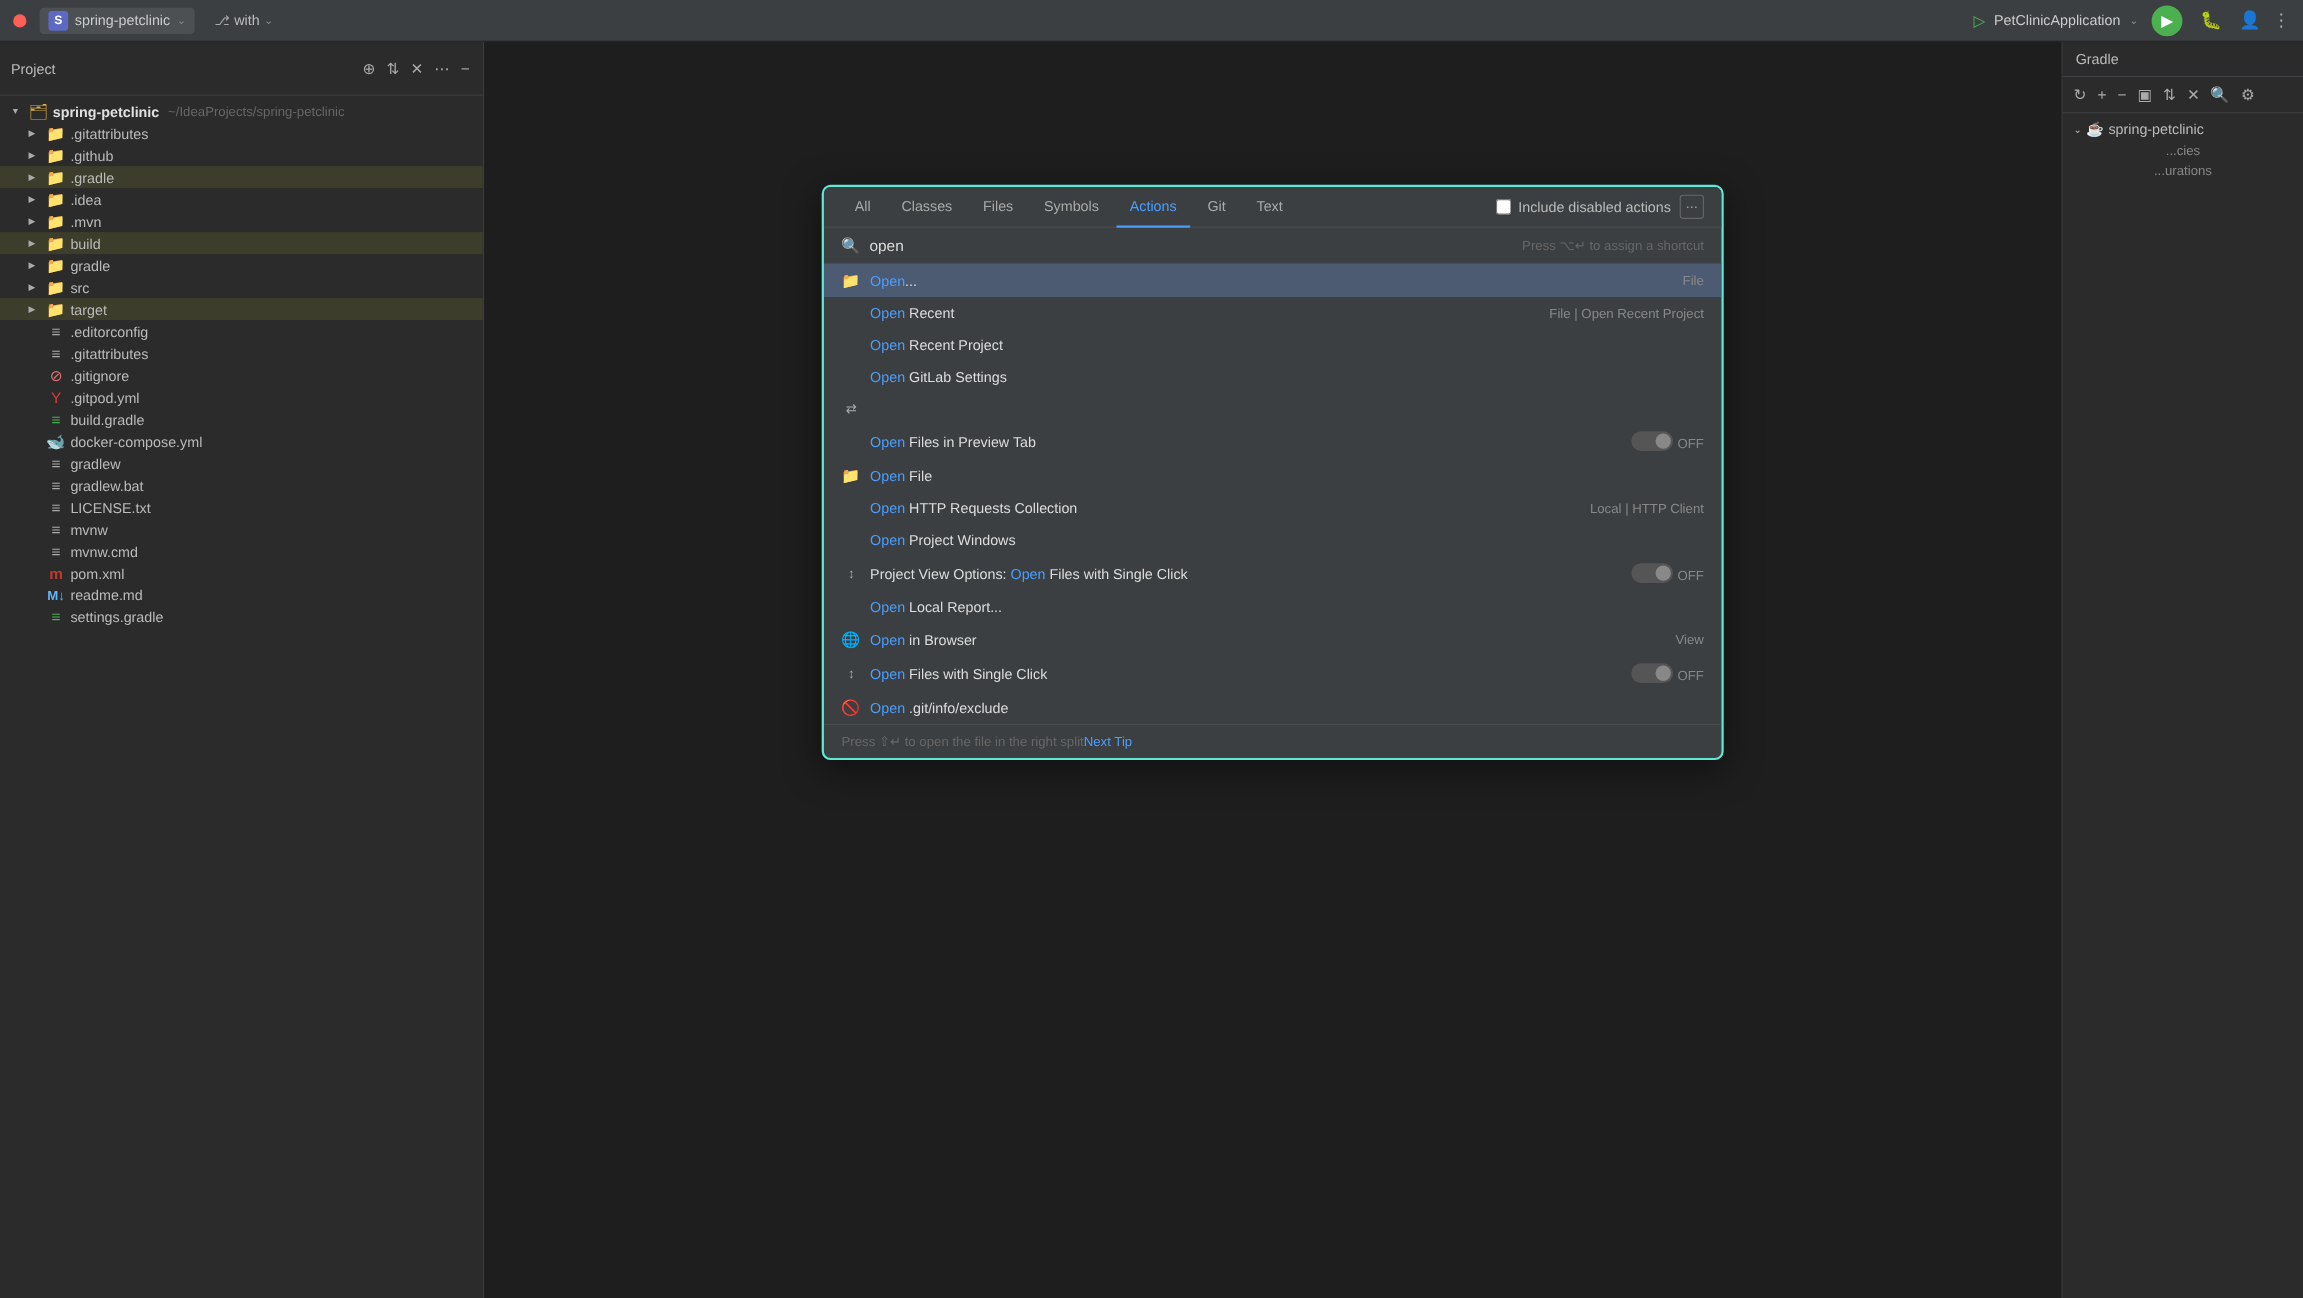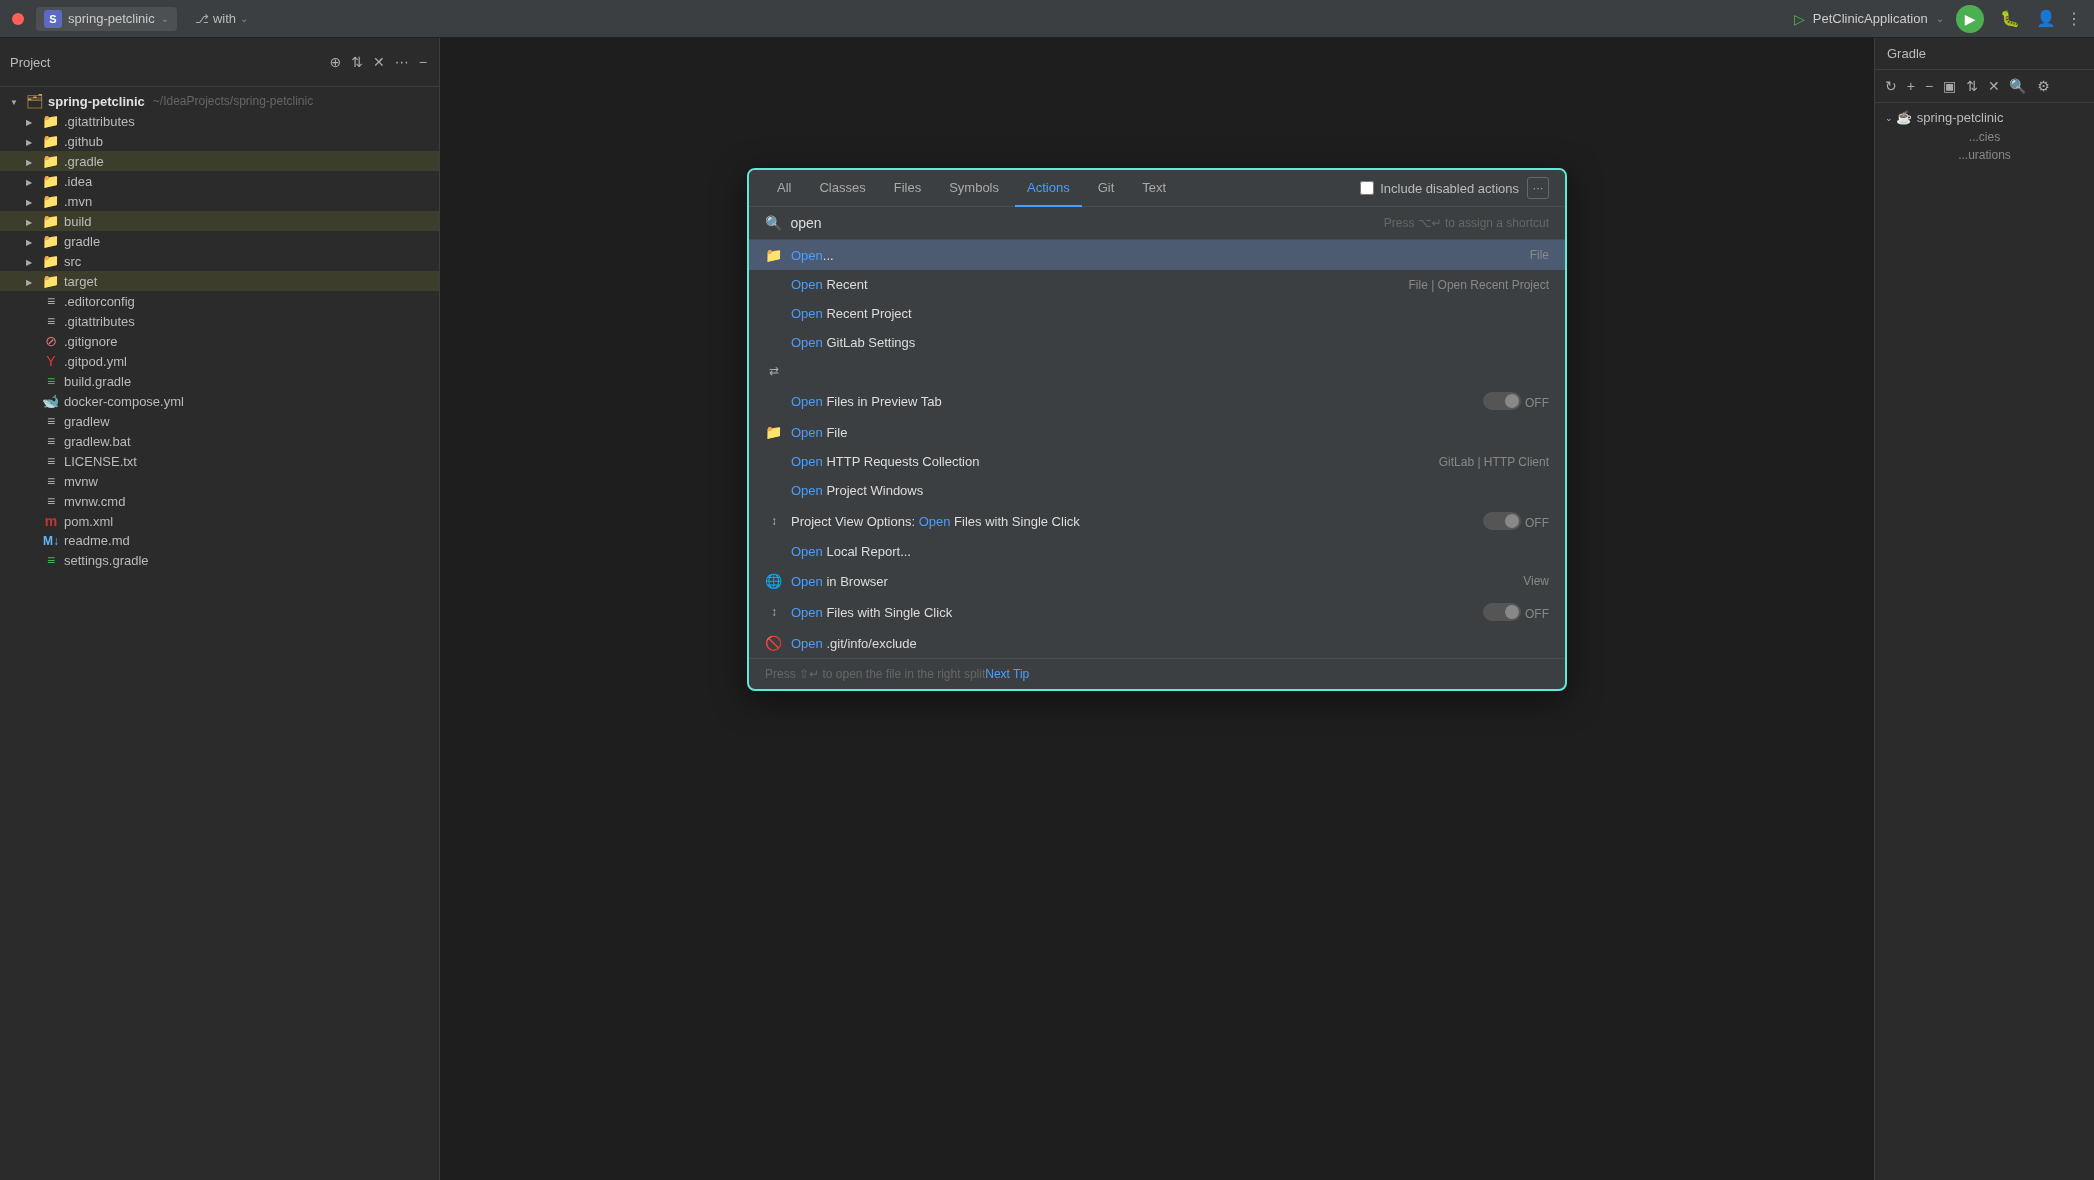--- a/index.html
+++ b/index.html
@@ -638,21 +638,21 @@
               <span class="result-highlight">Open</span> File
             </span>
           </div>
 
 
           <div class="search-result-item">
             <span class="result-icon"></span>
             <span class="result-name">
               <span class="result-highlight">Open</span> HTTP Requests Collection
             </span>
-            <span class="result-badge">GitLab | HTTP Client</span>
+            <span class="result-badge">Local | HTTP Client</span>
           </div>
 
           <div class="search-result-item">
             <span class="result-icon"></span>
             <span class="result-name">
               <span class="result-highlight">Open</span> Project Windows
             </span>
           </div>
 
           <div class="search-result-item">

